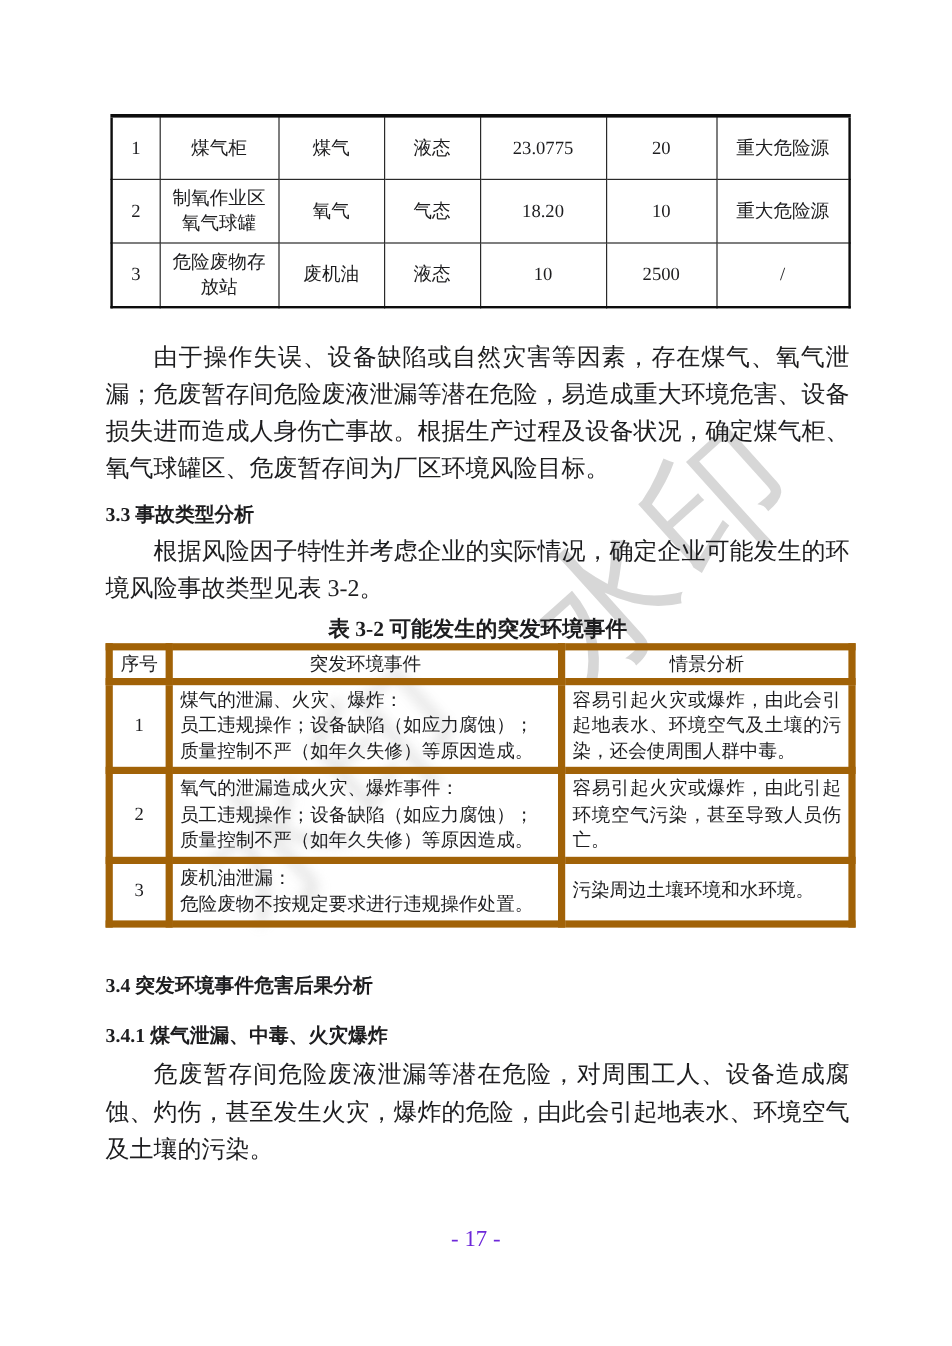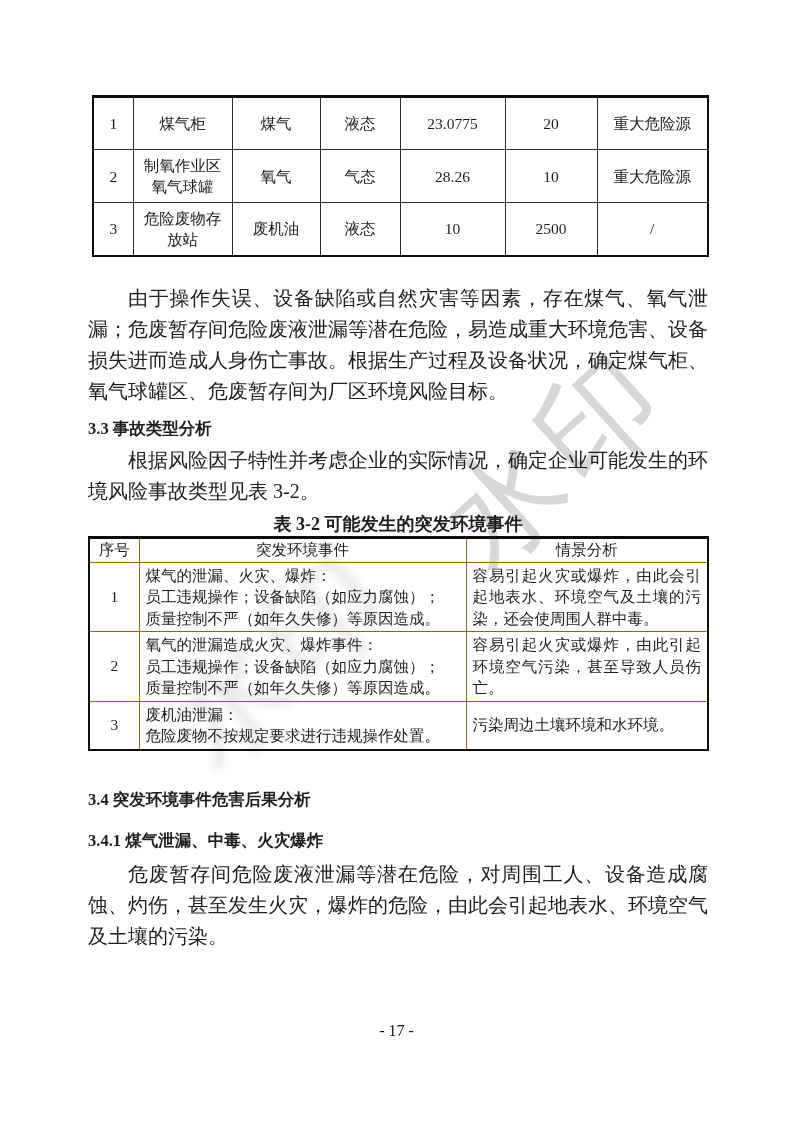--- a/index.html
+++ b/index.html
@@ -98,40 +98,40 @@
   
   .tbl2 {
     width: 619px;
     margin-top: 1px;
     border: 2px solid #0d0d0d;
     border-top-width: 3px;
     border-bottom-width: 2.5px;
     table-layout: fixed;
   }
   .tbl2 td {
-    border: 1px solid #a16207;
+    border: 6px solid #a16207;
     font-size: 15.5px;
     vertical-align: middle;
     padding: 2px 6px;
   }
   .tbl2 td.c-center { text-align: center; }
   .tbl2 tr.hdr td { height: 25px; text-align: center; padding: 1px 4px; }
   .tbl2 .evline { line-height: 21.5px; text-align: left; font-family: Liberation Serif, serif; }
   .tbl2 .scen { line-height: 21.5px; text-align: justify; }
   .tbl2 tr.r3line td { height: 64px; }
   .tbl2 tr.r2line td { height: 44px; }
   
   .footer {
     position: absolute;
     left: 0;
     top: 1022px;
     width: 100%;
     text-align: center;
-    font-size: 16px;
-    color: #0f172a;
+    font-size: 19px;
+    color: #6d28d9;
     z-index: 1;
   }
 </style>
 </head>
 <body>
 
 <div class="page">
 
   <div class="watermark">水印</div>
   <div class="watermark-faint">水印</div>
@@ -156,21 +156,21 @@
           <td>液态</td>
           <td>23.0775</td>
           <td>20</td>
           <td>重大危险源</td>
         </tr>
         <tr>
           <td>2</td>
           <td>制氧作业区氧气球罐</td>
           <td>氧气</td>
           <td>气态</td>
-          <td>28.26</td>
+          <td>18.20</td>
           <td>10</td>
           <td>重大危险源</td>
         </tr>
         <tr>
           <td>3</td>
           <td>危险废物存放站</td>
           <td>废机油</td>
           <td>液态</td>
           <td>10</td>
           <td>2500</td>

